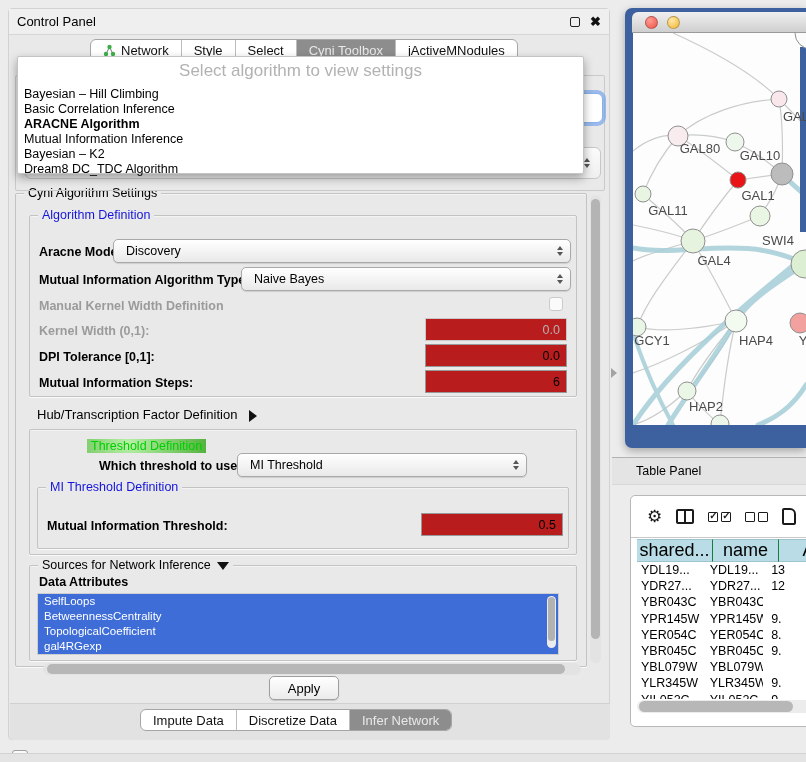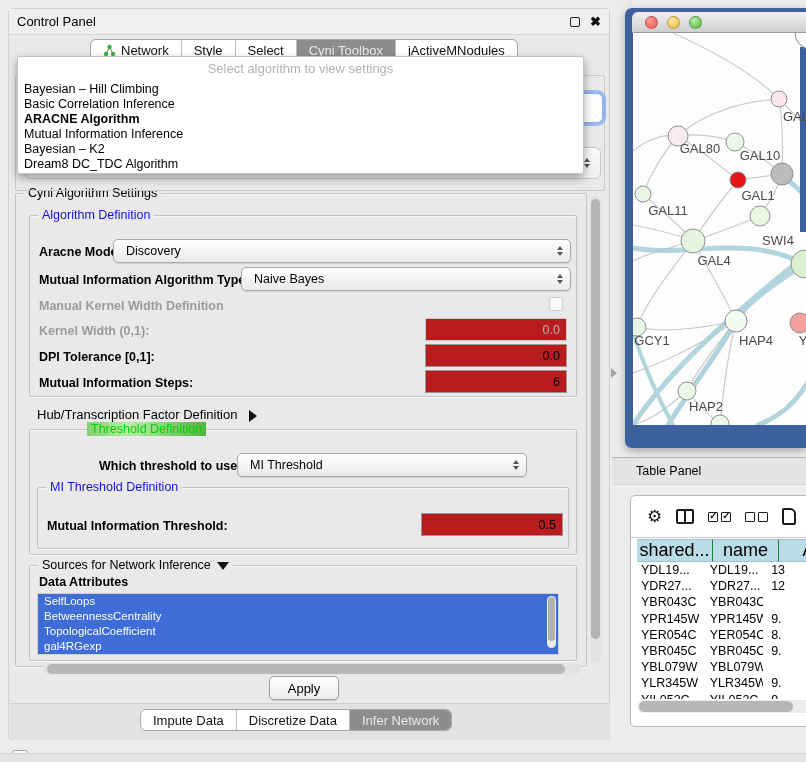--- a/index.html
+++ b/index.html
@@ -57,21 +57,21 @@
   .popup {
     left:8px; top:47px; width:567px; height:118px;
     background:#fff;
     border:1px solid #c4c4c4;
     border-radius:2px;
     box-shadow:0 4px 10px rgba(0,0,0,.35);
     z-index:30;
   }
   .popup .placeholder {
     margin-top:4px; text-align:center;
-    font-size:13px; color:#b2b2b2;
+    font-size:17px; color:#b2b2b2;
   }
   .popup .dd-item {
     font-size:12.5px; line-height:15px; padding-left:6px;
     color:#000;
   }
   .popup .dd-items { margin-top:6px; }
   .popup .dd-item.bold { font-weight:bold; }
 
   
   .hidden-group {
@@ -101,21 +101,21 @@
     border:1px solid #c3c3c3;
     border-radius:2px;
     box-shadow:0 1px 0 rgba(255,255,255,.7), inset 0 1px 0 rgba(255,255,255,.5);
   }
   .gb-title {
     position:absolute; top:-8px; left:8px;
     background:#e9e9e9; padding:0 4px;
     font-size:12.5px; white-space:nowrap;
   }
   .t-blue  { color:#1414dd; }
-  .t-green { color:#00cf00; }
+  .t-green { color:#00cf00;margin-top:17px; }
 
   .lbl { font-size:12.5px; font-weight:bold; color:#000; white-space:nowrap; }
   .lbl.disabled { color:#9b9b9b; }
 
   .combo {
     border:1px solid #a9a9a9; border-radius:5px;
     background:linear-gradient(#ffffff,#e9e9e9);
     display:flex; align-items:center;
     font-size:12.5px; padding:0 22px 0 12px;
     box-shadow:0 1px 1px rgba(0,0,0,.12);

